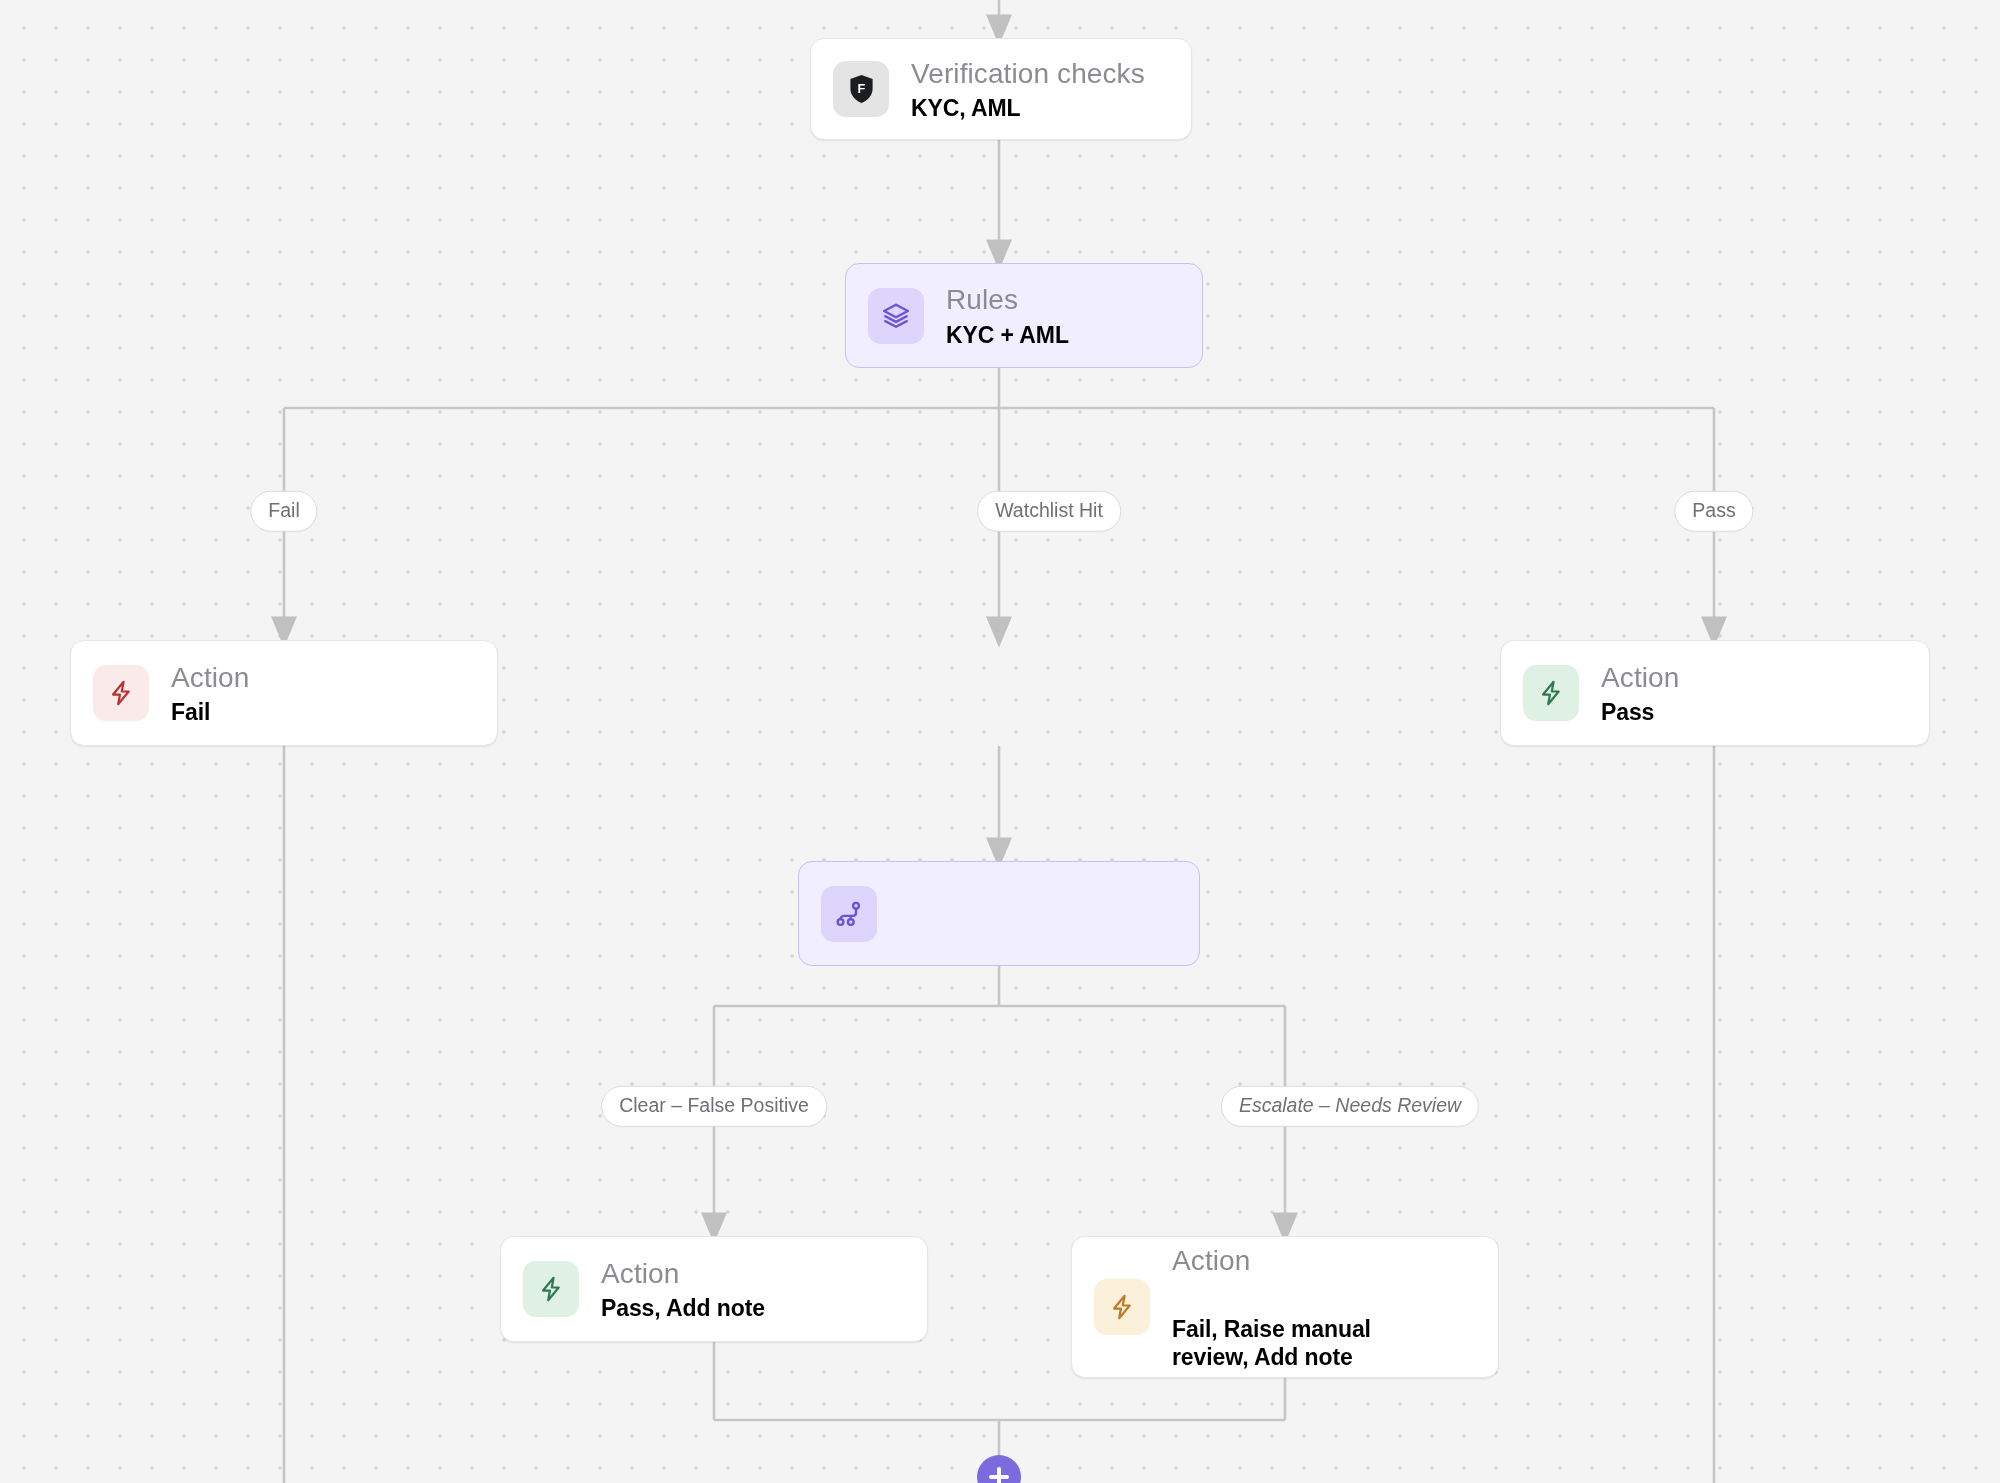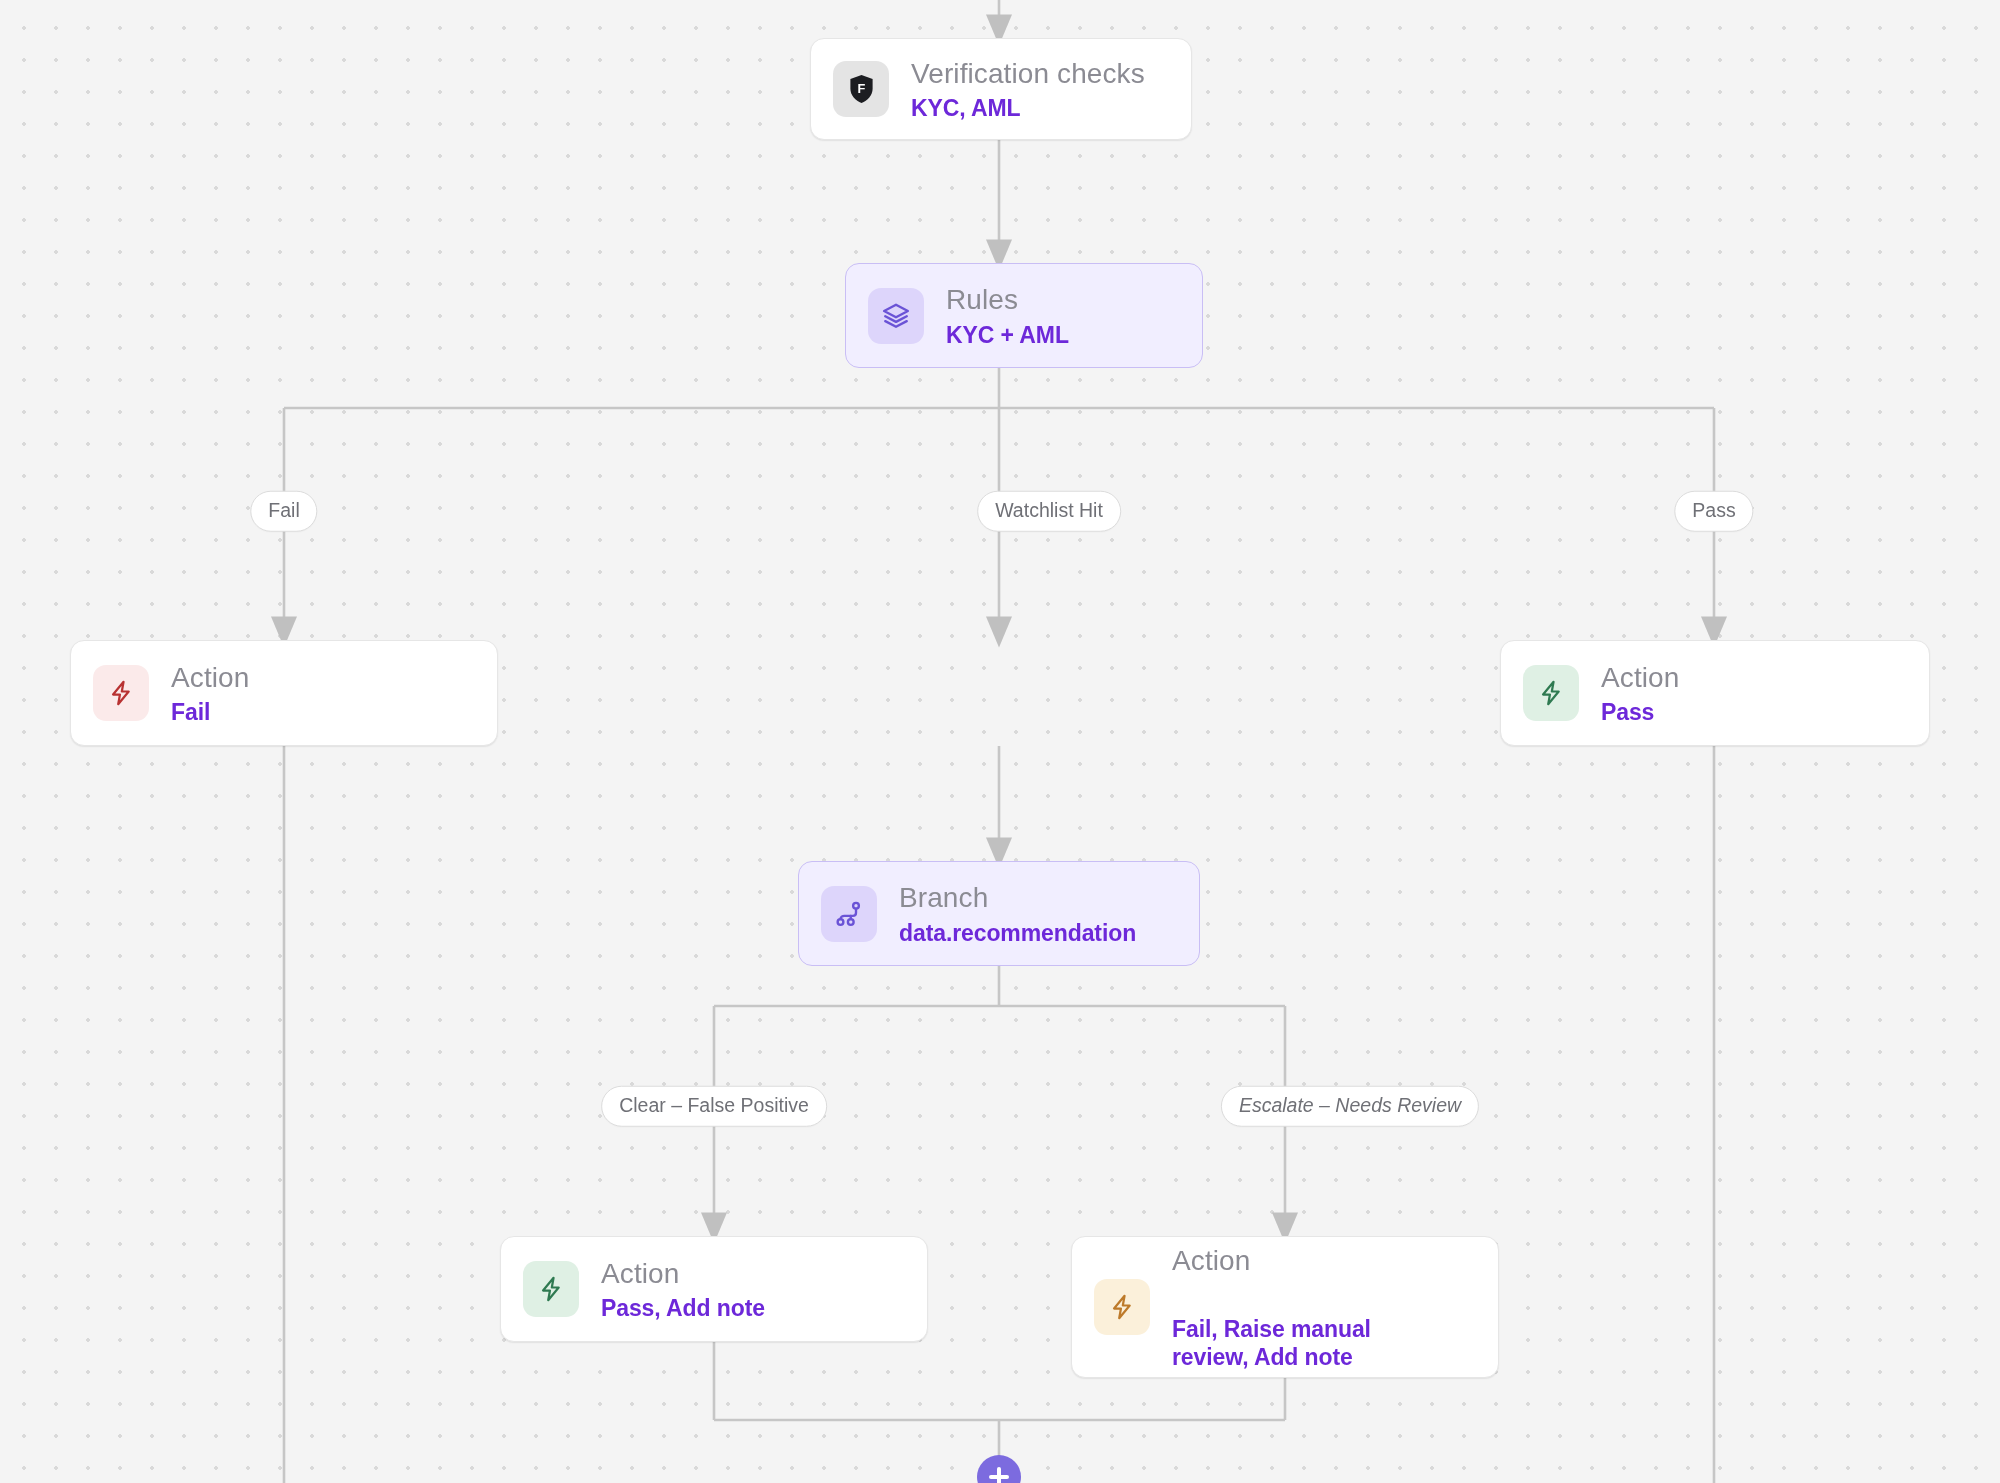--- a/index.html
+++ b/index.html
@@ -76,21 +76,21 @@
     font-size: 28px;
     line-height: 1.28;
     color: #8b8b93;
     font-weight: 400;
     letter-spacing: 0.1px;
     white-space: nowrap;
   }
   .node-title {
     font-size: 23px;
     line-height: 1.22;
-    color: #6d28d9;
+    color: #000000;
     font-weight: 700;
     letter-spacing: -0.1px;
     margin-top: 3px;
   }
   .node-title.wrap { white-space: normal; margin-top: 37px; }
 
   .sparkle {
     position: absolute;
     top: 22px;
     right: 22px;
@@ -233,24 +233,20 @@
     <div class="node-icon ic-violet">
       <svg width="30" height="30" viewBox="0 0 24 24" fill="none" stroke="#6a53d6" stroke-width="1.9" stroke-linecap="round" stroke-linejoin="round" aria-hidden="true">
         <circle cx="17.6" cy="5.4" r="2.3"></circle>
         <circle cx="5.2" cy="18.4" r="2.3"></circle>
         <circle cx="13.4" cy="18.4" r="2.3"></circle>
         <path d="M17.6 7.7 V11 C17.6 12.4 16.5 13.5 15.1 13.5 H8.2
                  C6.8 13.5 5.2 14.6 5.2 16.1"></path>
         <path d="M13.4 13.5 V16.1"></path>
       </svg>
     </div>
-    <div class="node-text">
-      <div class="node-kicker">Branch</div>
-      <div class="node-title">data.recommendation</div>
-    </div>
   </div>
 
   <div class="node" style="left:500px; top:1236px; width:428px; height:106px;">
     <div class="node-icon ic-green">
       <svg width="28" height="28" viewBox="0 0 24 24" fill="none" stroke="#2f7a51" stroke-width="1.9" stroke-linecap="round" stroke-linejoin="round" aria-hidden="true">
         <path d="M14.2 2.4 L5.2 13.3 L11.1 13.3 L9.6 21.6 L18.6 10.7 L12.7 10.7 Z"></path>
       </svg>
     </div>
     <div class="node-text">
       <div class="node-kicker">Action</div>

